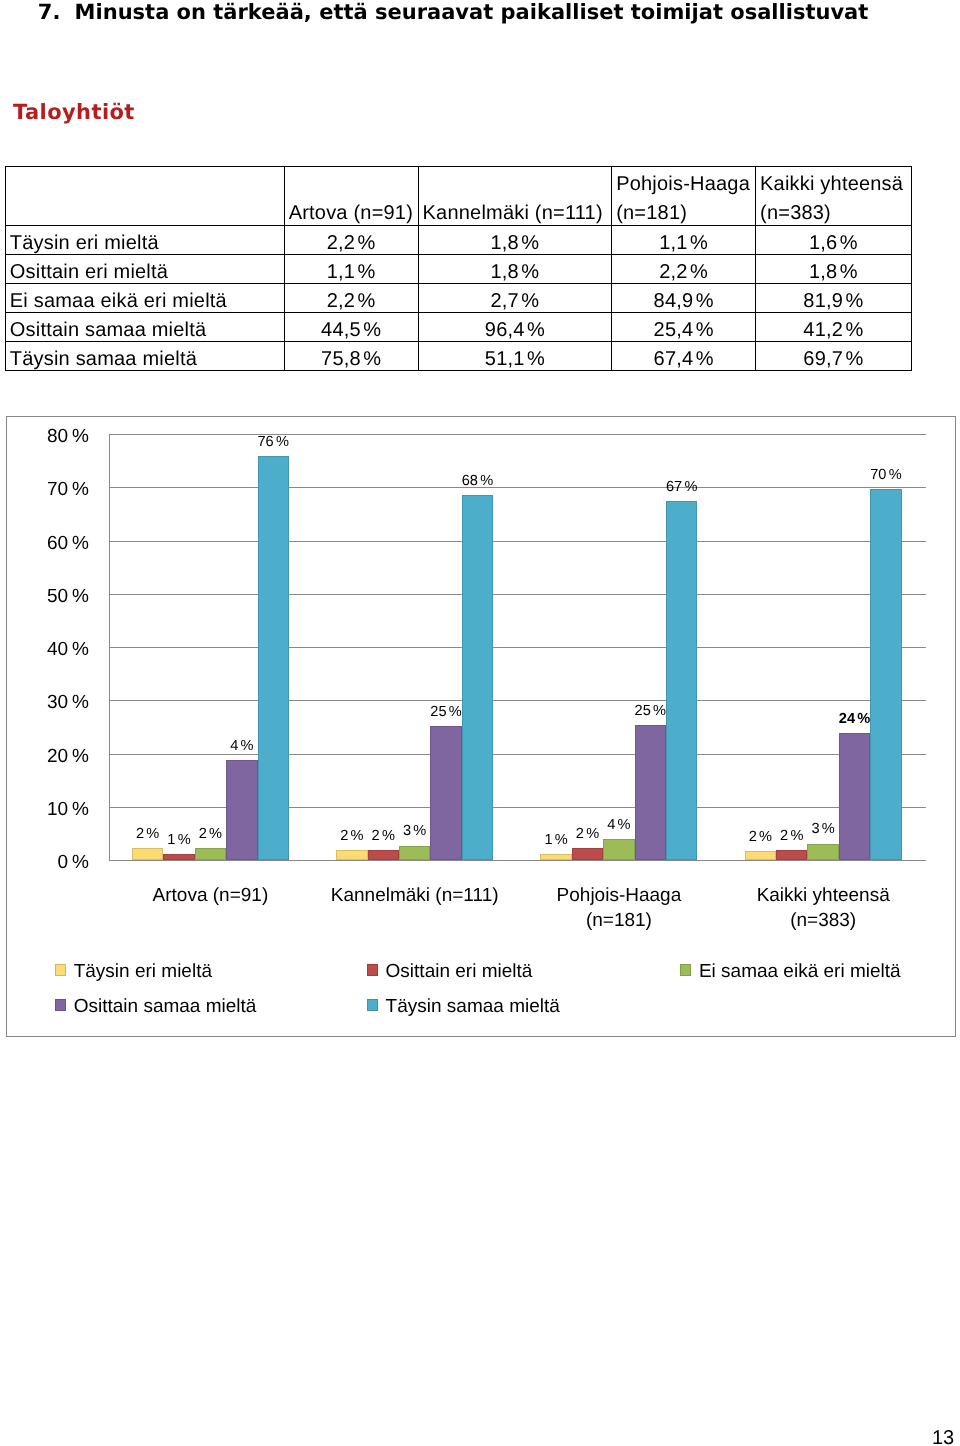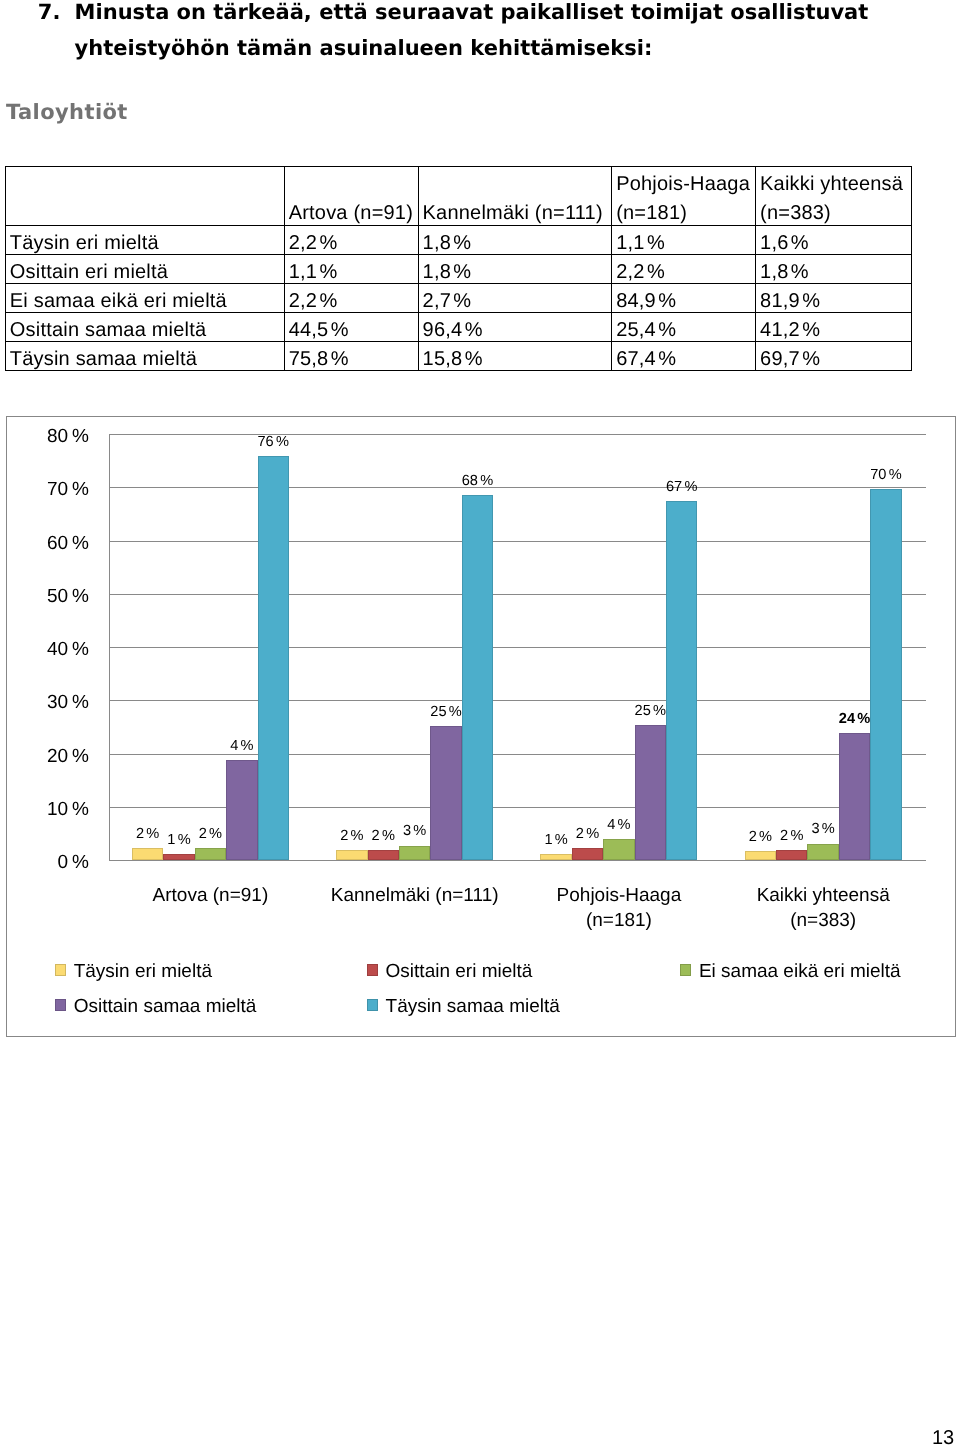--- a/index.html
+++ b/index.html
@@ -6,32 +6,32 @@
   body{width:960px;height:1446px;background:#fff;font-family:"Liberation Sans",sans-serif;
        position:relative;overflow:hidden;-webkit-font-smoothing:antialiased;
        text-rendering:geometricPrecision;}
   .page{position:absolute;left:0;top:0;width:960px;height:1446px;}
 
   
   .q-num{position:absolute;left:37.8px;top:-6.5px;font-family:"DejaVu Sans",sans-serif;
          font-weight:bold;font-size:21px;line-height:36px;color:#000;}
   .q-text{position:absolute;left:74.6px;top:-6.5px;width:800px;font-family:"DejaVu Sans",sans-serif;
           font-weight:bold;font-size:21px;line-height:36px;color:#000;}
-  .subhead{position:absolute;left:6px;top:99px;font-family:"DejaVu Sans",sans-serif;
-           font-weight:bold;font-size:21px;line-height:26px;letter-spacing:0.4px;color:#737373;}
+  .subhead{position:absolute;left:13px;top:99px;font-family:"DejaVu Sans",sans-serif;
+           font-weight:bold;font-size:21px;line-height:26px;letter-spacing:0.4px;color:#b91c1c;}
 
   
   .tbl{position:absolute;left:4.8px;top:166.4px;border-collapse:collapse;
        font-size:20px;letter-spacing:0.2px;color:#000;table-layout:fixed;}
   .tbl td{border:1.3px solid #000;padding:0 4px;vertical-align:bottom;
           height:29px;box-sizing:border-box;white-space:nowrap;line-height:22px;}
   .tbl tr.hdrrow td{height:58.5px;}
   .c0{width:278.9px;} .c1{width:133.9px;} .c2{width:193.6px;}
   .c3{width:143.9px;} .c4{width:155.7px;}
-  .num{text-align:left;word-spacing:-3.4px;margin-top:45px;}
+  .num{text-align:center;word-spacing:-3.4px;margin-top:45px;}
   .tbl td.hdc{text-align:left;line-height:28.3px;padding-bottom:0px;position:relative;}
   .tbl td.hdc > span{position:relative;top:2px;display:block;}
 
   
   .chart{position:absolute;left:6px;top:416px;width:950px;height:621px;
          border:1.2px solid #878787;box-sizing:border-box;background:#fff;}
   .plot{position:absolute;left:101.3px;top:17px;width:817px;height:426px;}
   .gridline{position:absolute;left:0.7px;width:817.5px;height:1px;background:#898989;}
   .axisline{position:absolute;left:0.7px;top:0;width:1px;height:427px;background:#898989;}
   .ylab{position:absolute;font-size:19px;color:#000;text-align:right;white-space:nowrap;
@@ -44,21 +44,20 @@
   .pgnum{position:absolute;left:932px;top:1428px;font-size:20px;line-height:20px;color:#000;}
 </style>
 </head>
 <body>
 
 <div class="page">
 
   <div class="q-num">7.</div>
   <div class="q-text" id="q-text">
       <div>Minusta on tärkeää, että seuraavat paikalliset toimijat osallistuvat</div>
-      <div>yhteistyöhön tämän asuinalueen kehittämiseksi:</div>
     </div>
   <div class="subhead">Taloyhtiöt</div>
 
   <table class="tbl">
       <tbody id="tbody">
         <tr class="hdrrow">
           <td class="c0 hdc">
             <span><br></span>
           </td>
           <td class="c1 hdc">
@@ -98,21 +97,21 @@
         <tr>
           <td class="c0">Osittain samaa mieltä</td>
           <td class="c1 num">44,5 %</td>
           <td class="c2 num">96,4 %</td>
           <td class="c3 num">25,4 %</td>
           <td class="c4 num">41,2 %</td>
         </tr>
         <tr>
           <td class="c0">Täysin samaa mieltä</td>
           <td class="c1 num">75,8 %</td>
-          <td class="c2 num">15,8 %</td>
+          <td class="c2 num">51,1 %</td>
           <td class="c3 num">67,4 %</td>
           <td class="c4 num">69,7 %</td>
         </tr>
       </tbody>
     </table>
 
   <div class="chart">
     <div class="plot" id="plot">
         <div class="gridline" style="top: 426px;"></div>
         <div class="gridline" style="top: 373px;"></div>

